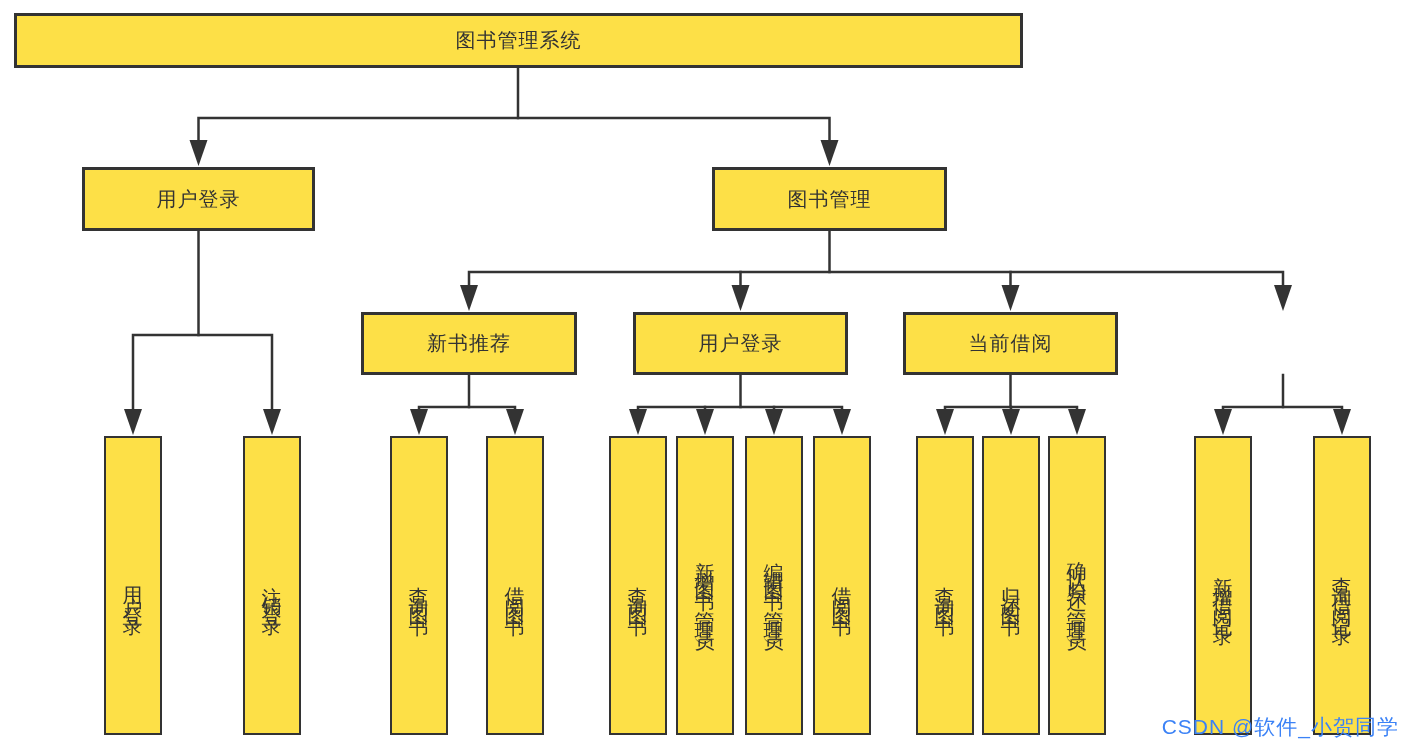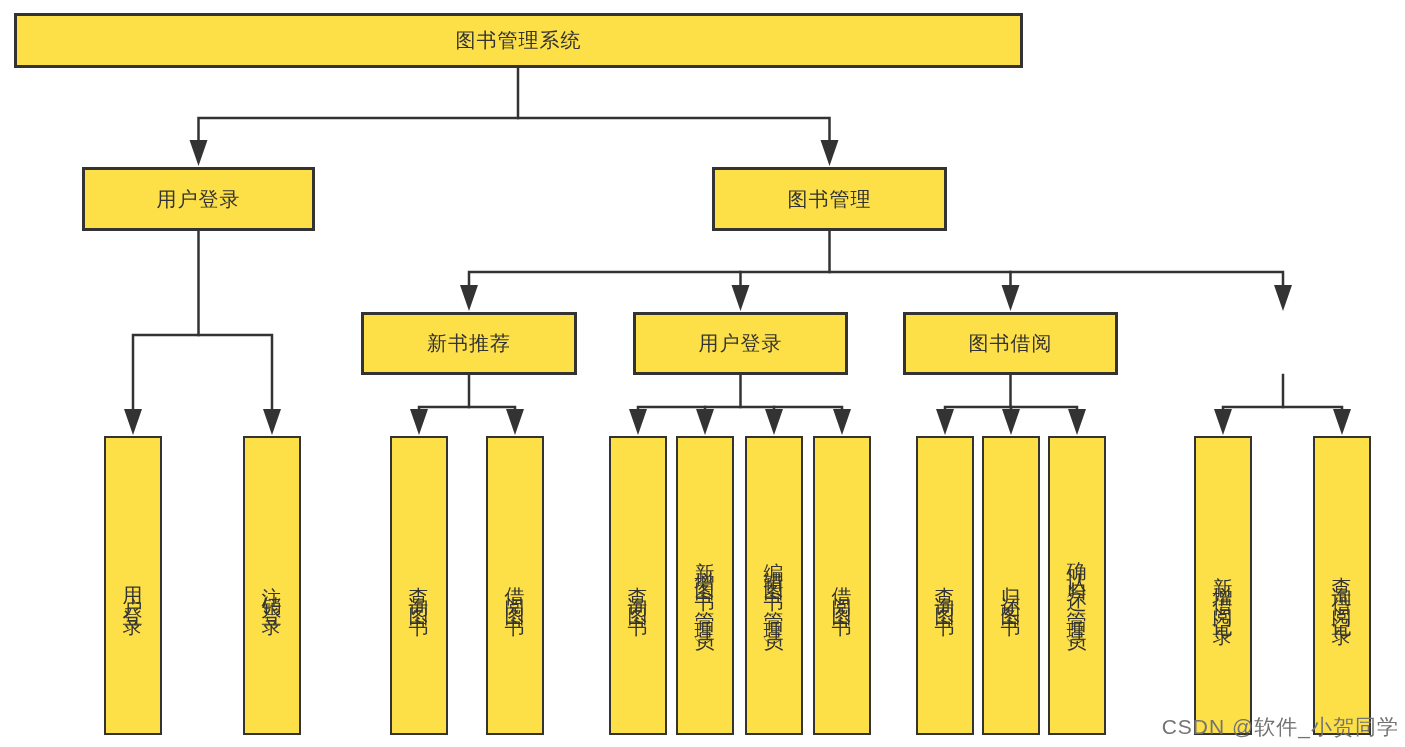--- a/index.html
+++ b/index.html
@@ -38,21 +38,21 @@
     margin-bottom:-10px;
     font-size:20px;
     line-height:1;
   }
   .watermark{
     position:absolute;
     right:6px;
     bottom:6px;
     z-index:5;
     font-size:21px;
-    color:#737373;
+    color:#3b82f6;
     letter-spacing:1px;
     white-space:nowrap;
   }
 </style>
 </head>
 <body>
 
 <div id="canvas">
 
   <svg id="wires" width="1405" height="747" viewBox="0 0 1405 747">
@@ -123,21 +123,21 @@
     <span>图书管理</span>
   </div>
 
   <div class="box" style="left:361px;top:312px;width:216px;height:63px;">
     <span>新书推荐</span>
   </div>
   <div class="box" style="left:633px;top:312px;width:215px;height:63px;">
     <span>用户登录</span>
   </div>
   <div class="box" style="left:903px;top:312px;width:215px;height:63px;">
-    <span>图书借阅</span>
+    <span>当前借阅</span>
   </div>
 
   <div class="box leaf" style="left:104px;top:436px;width:58px;height:299px;">
     <span>用户登录</span>
   </div>
   <div class="box leaf" style="left:243px;top:436px;width:58px;height:299px;">
     <span>注销登录</span>
   </div>
 
   <div class="box leaf" style="left:390px;top:436px;width:58px;height:299px;">

